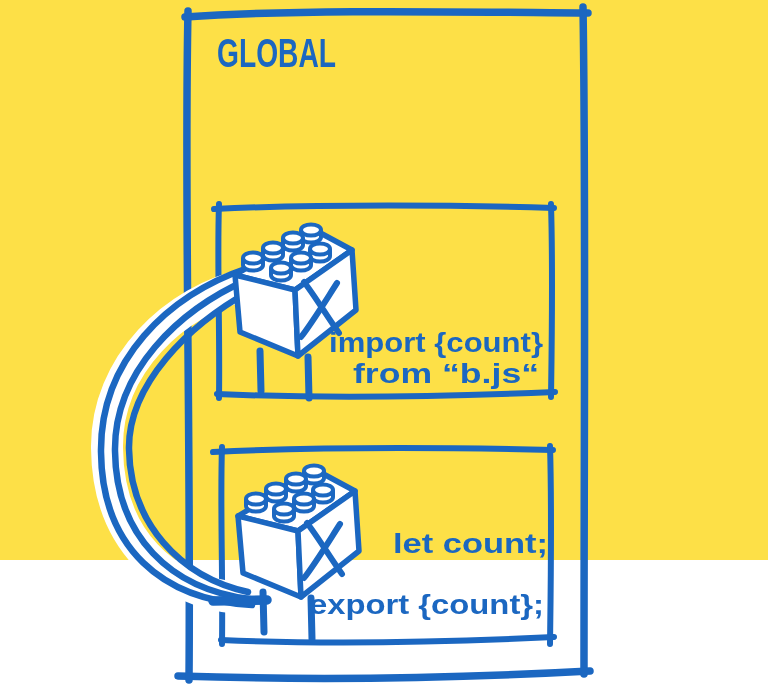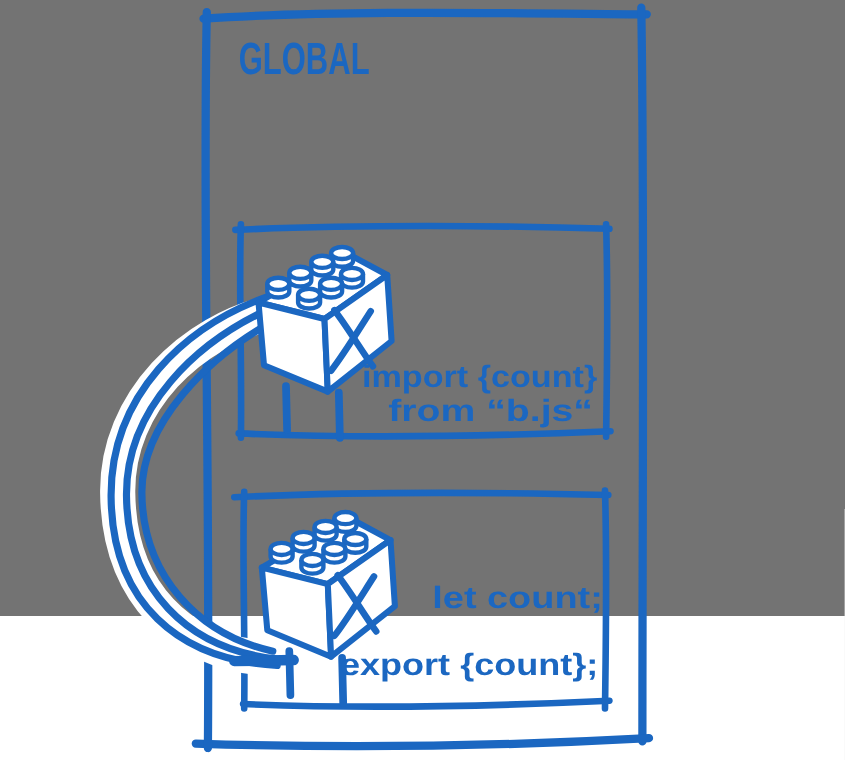--- a/index.html
+++ b/index.html
@@ -8,21 +8,21 @@
     background: #ffffff;
     width: 768px;
     height: 691px;
     overflow: hidden;
     font-family: "Liberation Sans", sans-serif;
   }
   #stage {
     position: relative;
     width: 768px;
     height: 560px;
-    background: #737373;
+    background: #fde047;
   }
   svg { display: block; }
   .ink  { stroke: #1b67c1; fill: none; stroke-linecap: round; stroke-linejoin: round; }
   .face { fill: #ffffff; stroke: #1b67c1; stroke-linejoin: round; }
   .txt  { fill: #1b67c1; stroke: none; font-family: "Liberation Sans", sans-serif; font-weight: bold; }
   .casing { stroke: #ffffff; fill: none; stroke-linecap: round; }
 </style>
 </head>
 <body>
 

